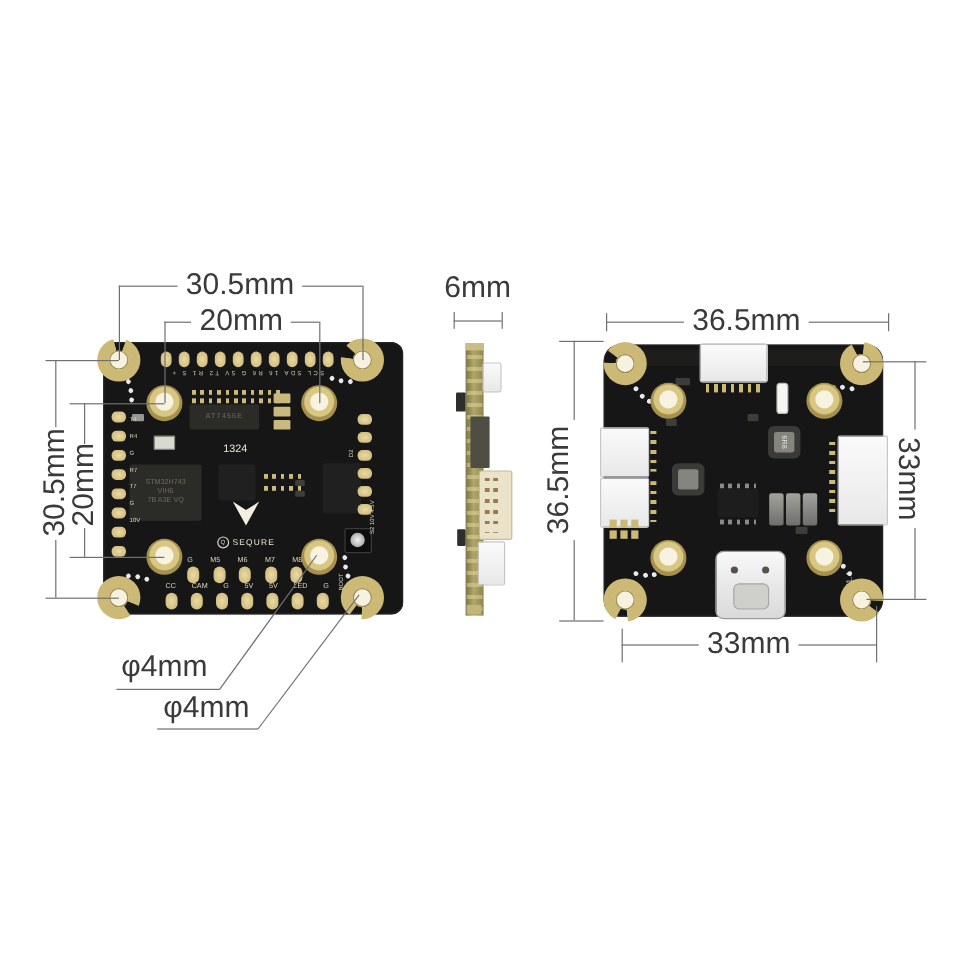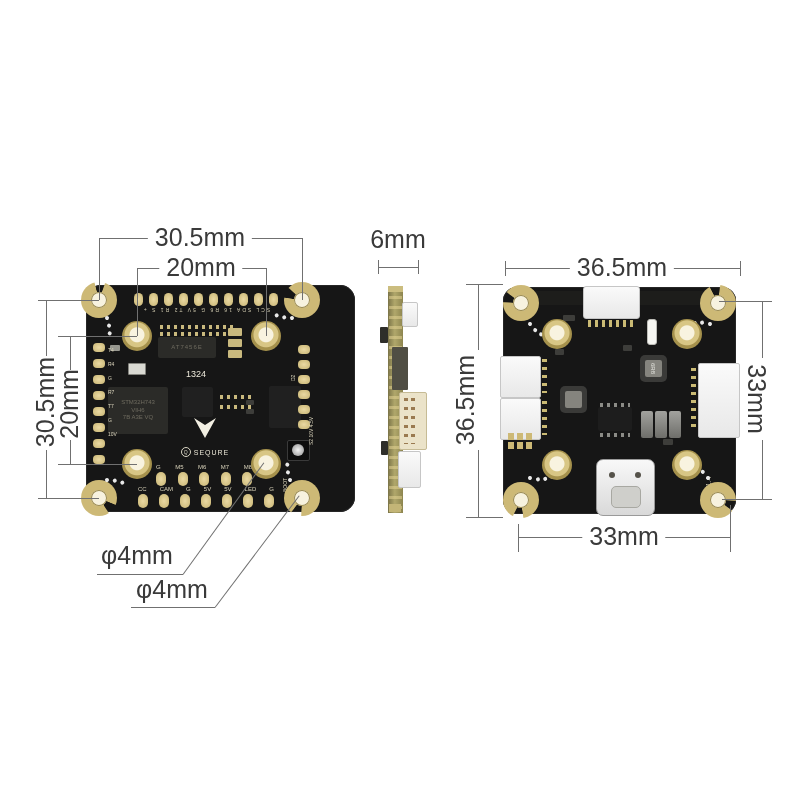--- a/index.html
+++ b/index.html
@@ -57,21 +57,21 @@
   .cap{width:12px;height:27px;background:linear-gradient(180deg,#a2a29e,#6e6e6a);border-radius:2px;}
   .mgrid{position:absolute;width:6px;height:7px;background:#cdb976;
          box-shadow:9px 0 #cdb976,18px 0 #cdb976,0 9px #cdb976,9px 9px #cdb976,18px 9px #cdb976;}
   .part{position:absolute;background:#3d3d3a;border-radius:1px;}
 </style>
 </head>
 <body>
 
 <div class="canvas">
 
-  <div class="board" style="left:86px;top:285px;width:269px;height:227px;border-radius:15px;">
+  <div class="board" style="left:86px;top:285px;width:250px;height:227px;">
 
     <div class="prow" style="left:48px;top:8px;">
       <i></i>
         <i></i>
         <i></i>
         <i></i>
         <i></i>
         <i></i>
         <i></i>
         <i></i>

